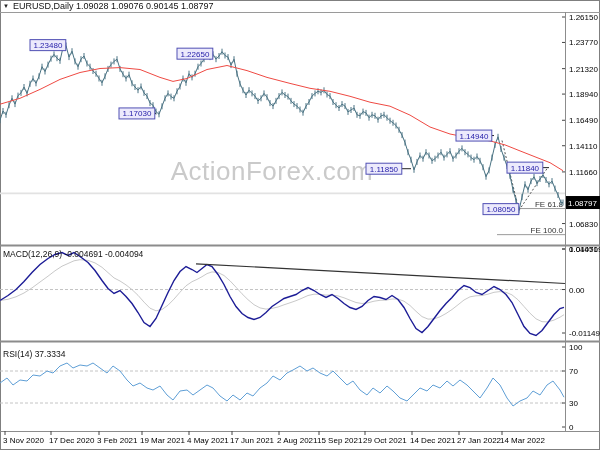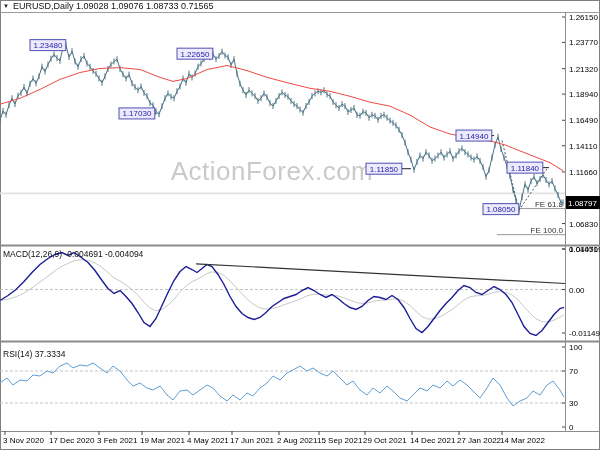--- a/index.html
+++ b/index.html
@@ -9,21 +9,21 @@
   #chart-header .ttl{font-size:9px;color:#111;white-space:nowrap;letter-spacing:0px;}
   svg{position:absolute;left:0;top:0;font-family:"Liberation Sans",sans-serif;}
   text{font-family:"Liberation Sans",sans-serif;}
 </style>
 </head>
 <body>
 
 <div id="chart-app">
   <div id="chart-header">
     <span class="tri">▼</span>
-    <span class="ttl">EURUSD,Daily  1.09028 1.09076 1.08733 0.71565</span>
+    <span class="ttl">EURUSD,Daily  1.09028 1.09076 0.90145 1.08797</span>
   </div>
   <svg id="cv" width="600" height="450" viewBox="0 0 600 450">
     <text x="272" y="180" font-size="26" fill="#cacaca" text-anchor="middle" letter-spacing="0.5">ActionForex.com</text>
     <g id="gen">
         <rect x="0.5" y="0.5" width="599" height="449" fill="none" stroke="#7f7f7f"></rect>
         <line x1="0" x2="600" y1="12.5" y2="12.5" stroke="#9a9a9a"></line>
         <line x1="0" x2="600" y1="245.5" y2="245.5" stroke="#8c8c8c" stroke-width="2"></line>
         <line x1="0" x2="600" y1="341.5" y2="341.5" stroke="#8c8c8c" stroke-width="2"></line>
         <line x1="0" x2="600" y1="431.5" y2="431.5" stroke="#8c8c8c" stroke-width="1"></line>
         <line x1="565.5" x2="565.5" y1="12" y2="431" stroke="#8c8c8c"></line>

